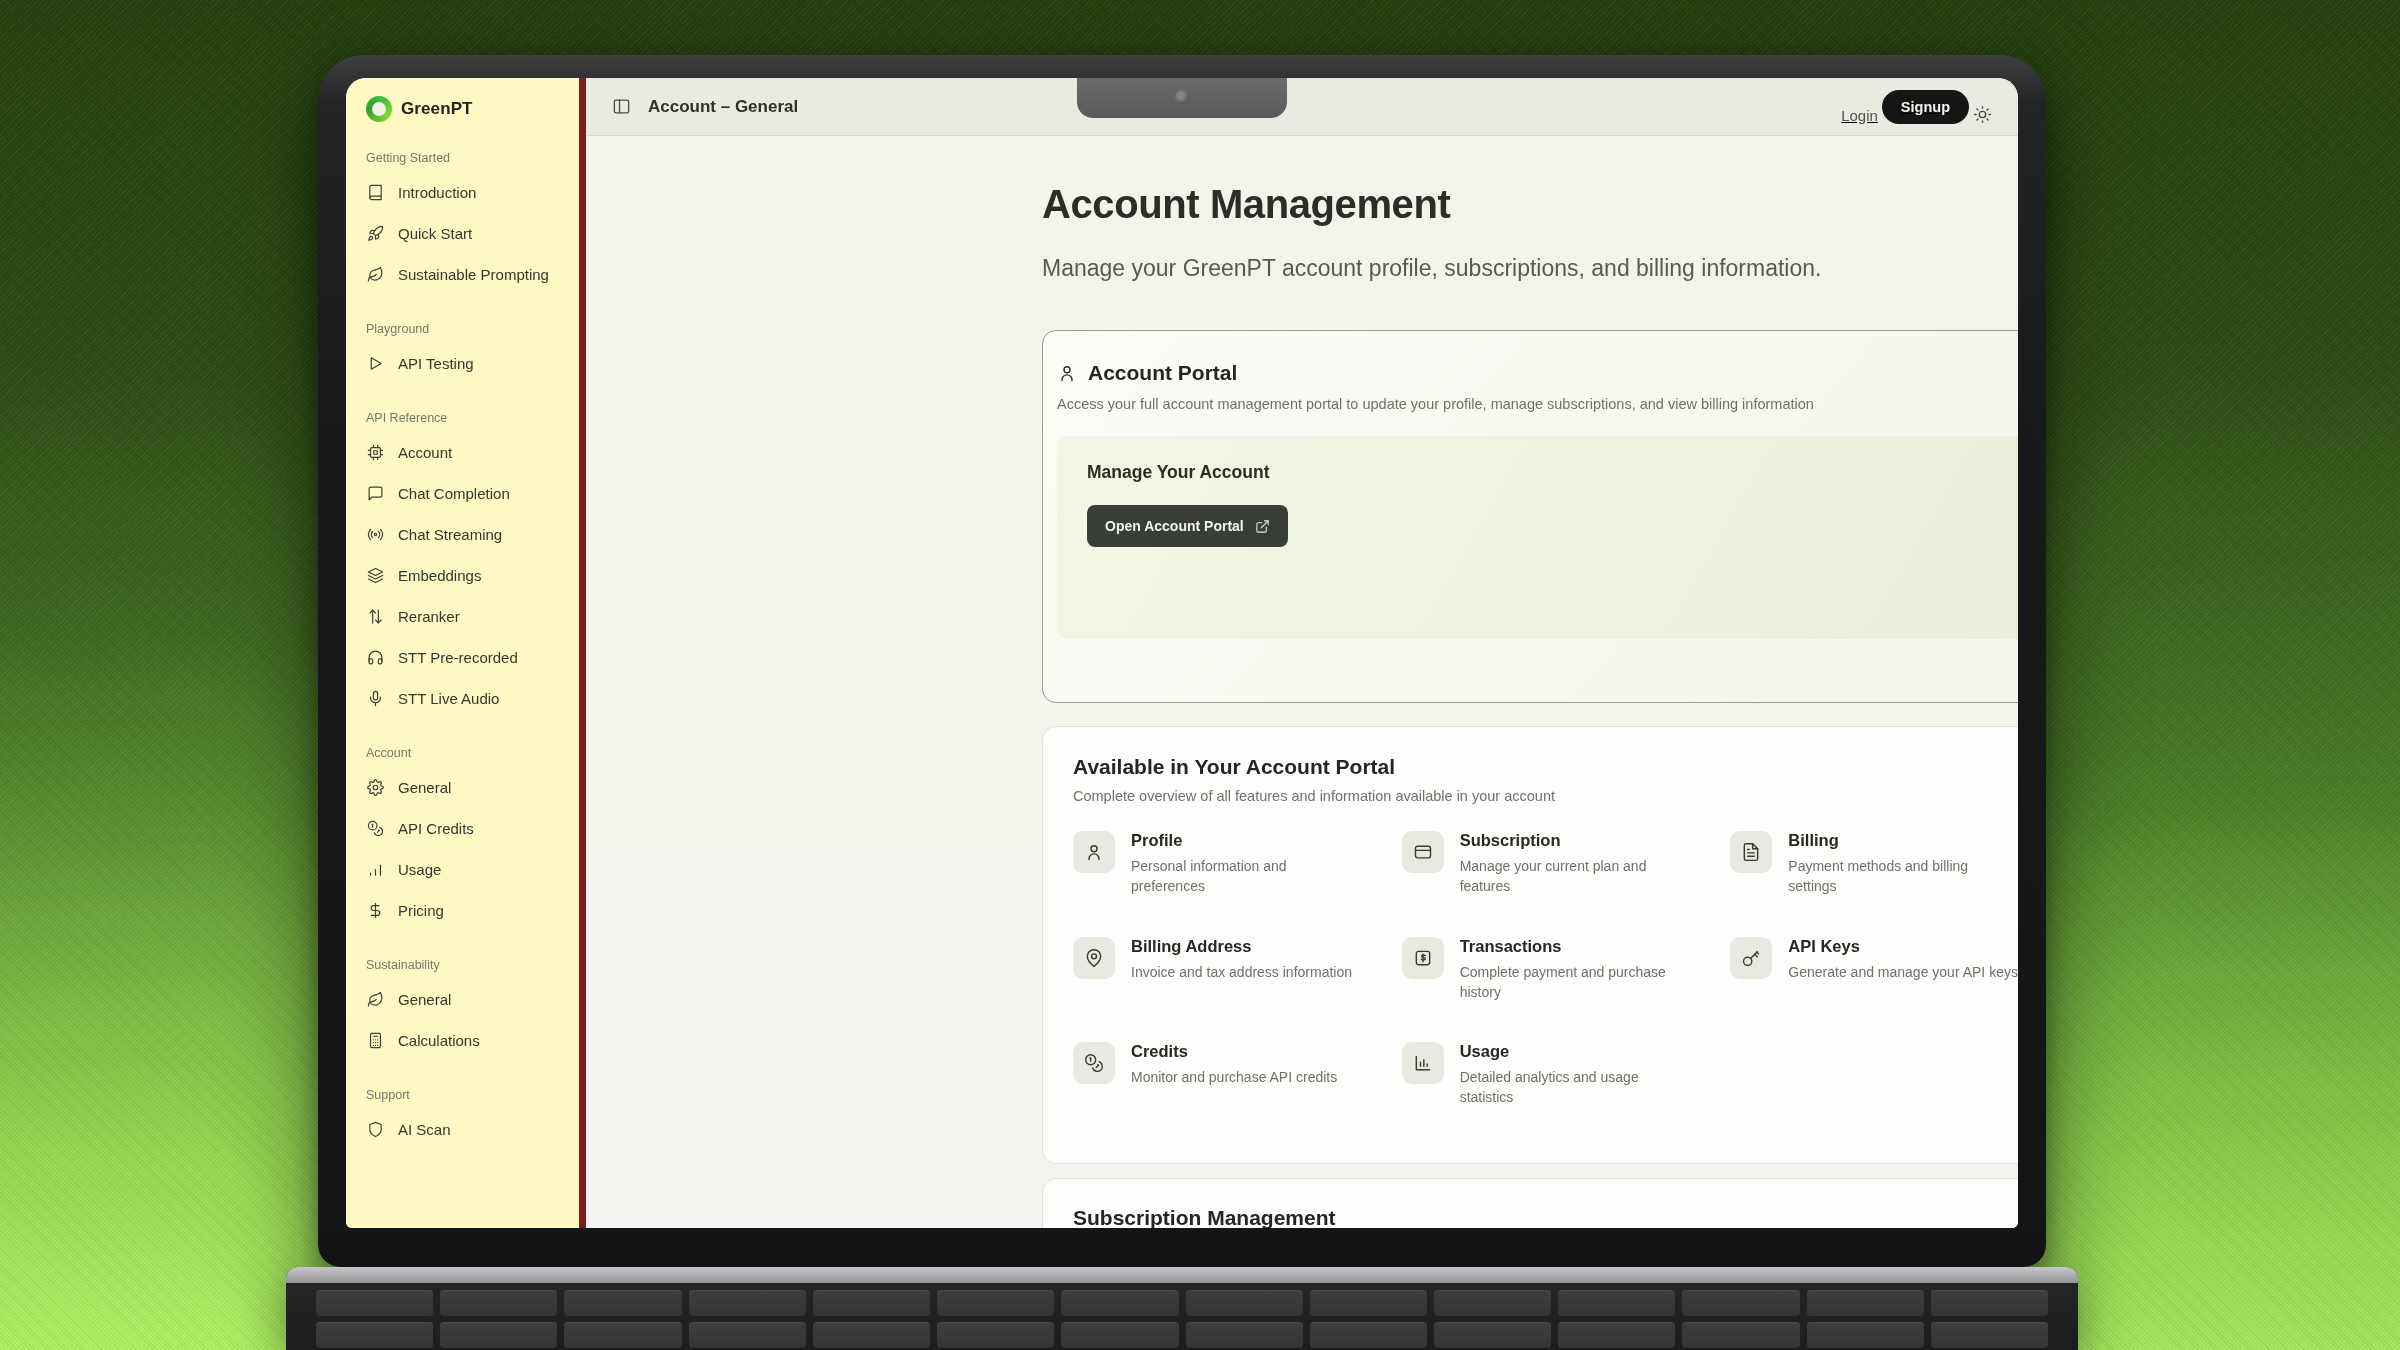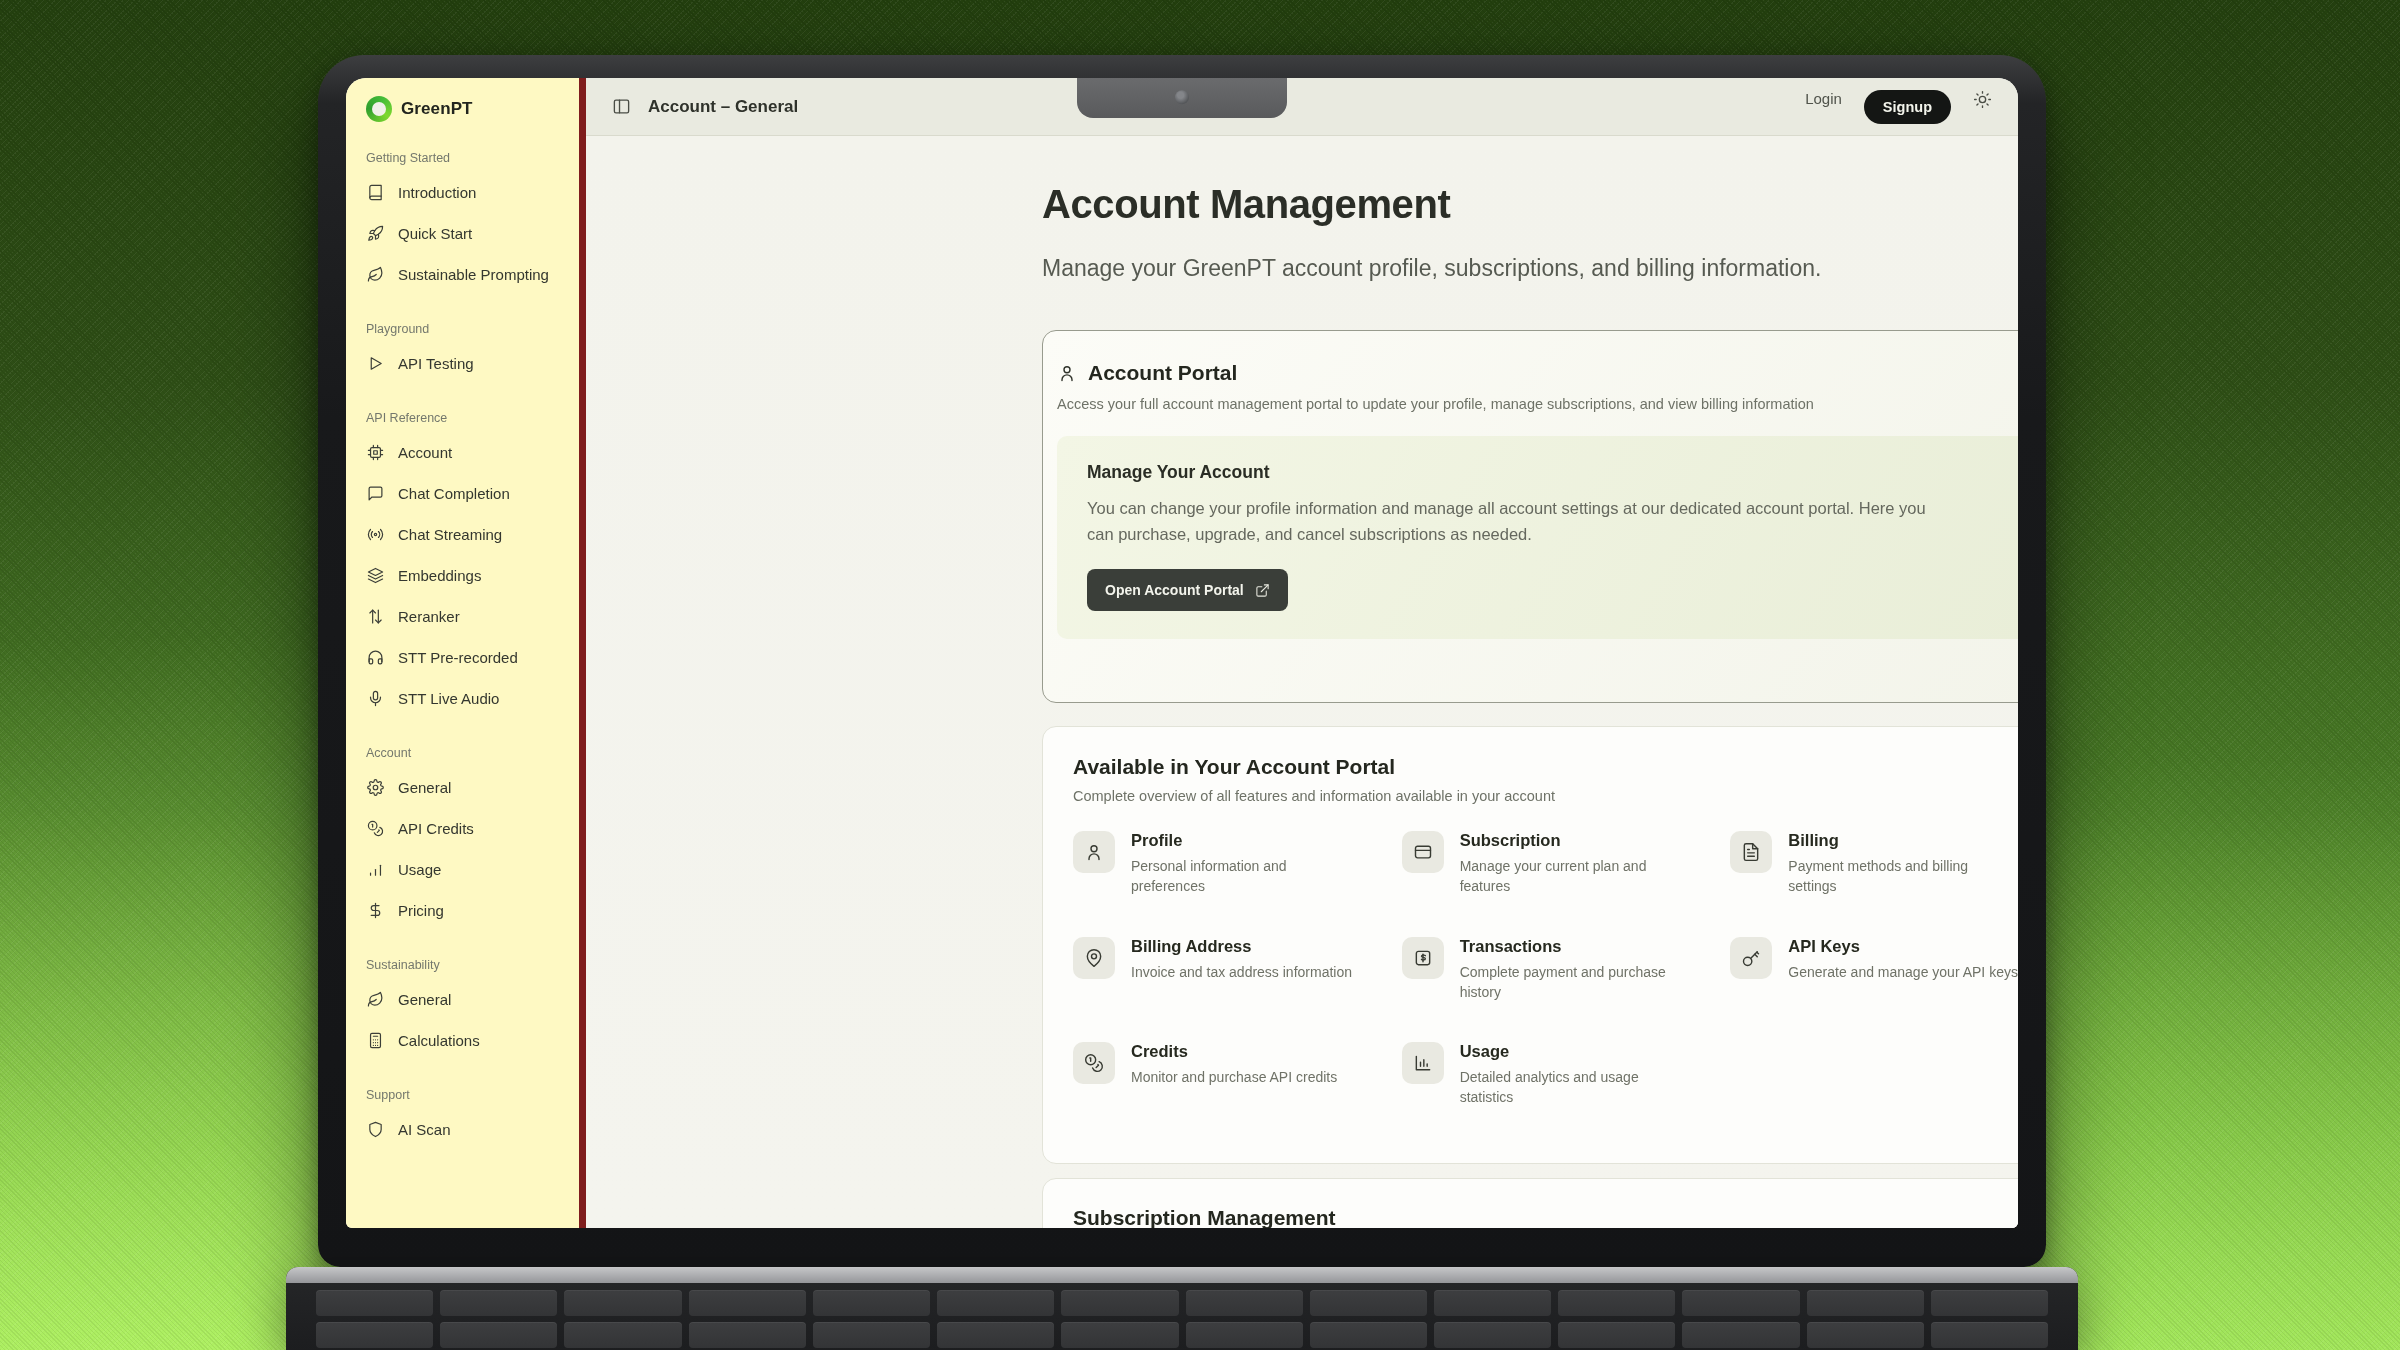--- a/index.html
+++ b/index.html
@@ -73,21 +73,21 @@
 
   .right-pane { flex:1; display:flex; flex-direction:column; min-width:0; }
   .topbar {
     height:58px; flex:0 0 58px; background:#e9eae0; border-bottom:1px solid #d9dacd;
     display:flex; align-items:center; padding:0 26px;
   }
   .topbar-left { display:flex; align-items:center; gap:17px; }
   .panel-ic { display:flex; color:#4a4d45; }
   .page-title { font-size:17px; font-weight:600; color:#2f322b; }
   .topbar-spacer { flex:1; }
-  .topbar-right { display:flex; align-items:flex-start; gap:22px; }
+  .topbar-right { display:flex; align-items:flex-end; gap:4px;text-decoration:underline; }
   .login-link { font-size:15px; color:#50534b; cursor:pointer; }
   .signup-btn { background:#141614; color:#f3f4eb; font-size:14.5px; font-weight:600;
                 padding:9px 19px; border-radius:999px; border:none; cursor:pointer; }
   .theme-ic { display:flex; color:#4a4d45; cursor:pointer; }
 
   .main { flex:1; background:linear-gradient(180deg,#f3f3ec, #f4f4ee); overflow:hidden; position:relative; }
   .content { width:1008px; margin-left:456px; }
   .h1 { margin-top:46px; font-size:40px; font-weight:700; color:#2b2e27; letter-spacing:-.4px; }
   .sub { margin-top:28px; font-size:23px; color:#565a51; }
 
@@ -367,21 +367,20 @@
                     <circle cx="12" cy="8" r="3.6"></circle>
                     <path d="M6 21v-.8a6 6 0 0 1 12 0v.8"></path>
                   </svg>
                 </span>
               <span class="card-title">Account Portal</span>
             </div>
             <p class="card-desc">Access your full account management portal to update your profile, manage subscriptions, and view billing information</p>
 
             <div class="inner-box">
               <div class="inner-title">Manage Your Account</div>
-              <p class="inner-body">You can change your profile information and manage all account settings at our dedicated account portal. Here you can purchase, upgrade, and cancel subscriptions as needed.</p>
               <button class="portal-btn">
                 <span>Open Account Portal</span>
                 <span class="btn-ic">
                     <svg class="ic" width="15" height="15" viewBox="0 0 24 24" fill="none" stroke="currentColor" stroke-width="1.7" stroke-linecap="round" stroke-linejoin="round">
                       <path d="M18 13v6a2 2 0 0 1-2 2H5a2 2 0 0 1-2-2V8a2 2 0 0 1 2-2h6"></path>
                       <path d="M15 3h6v6"></path>
                       <path d="M10 14 21 3"></path>
                     </svg>
                   </span>
               </button>

